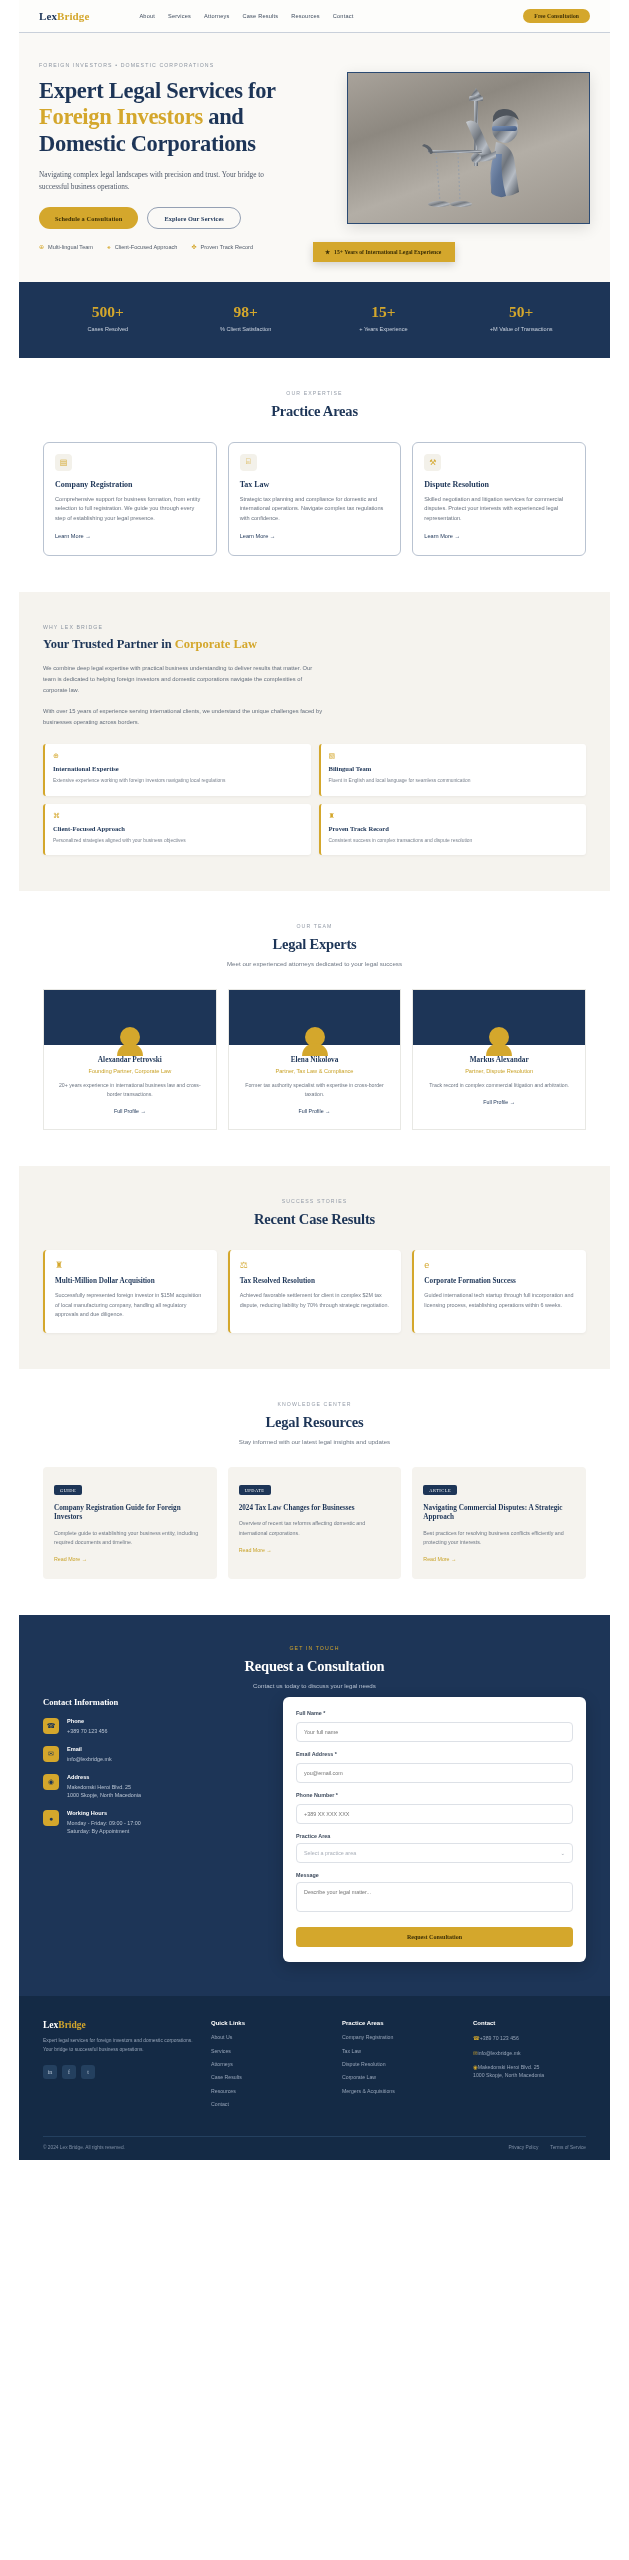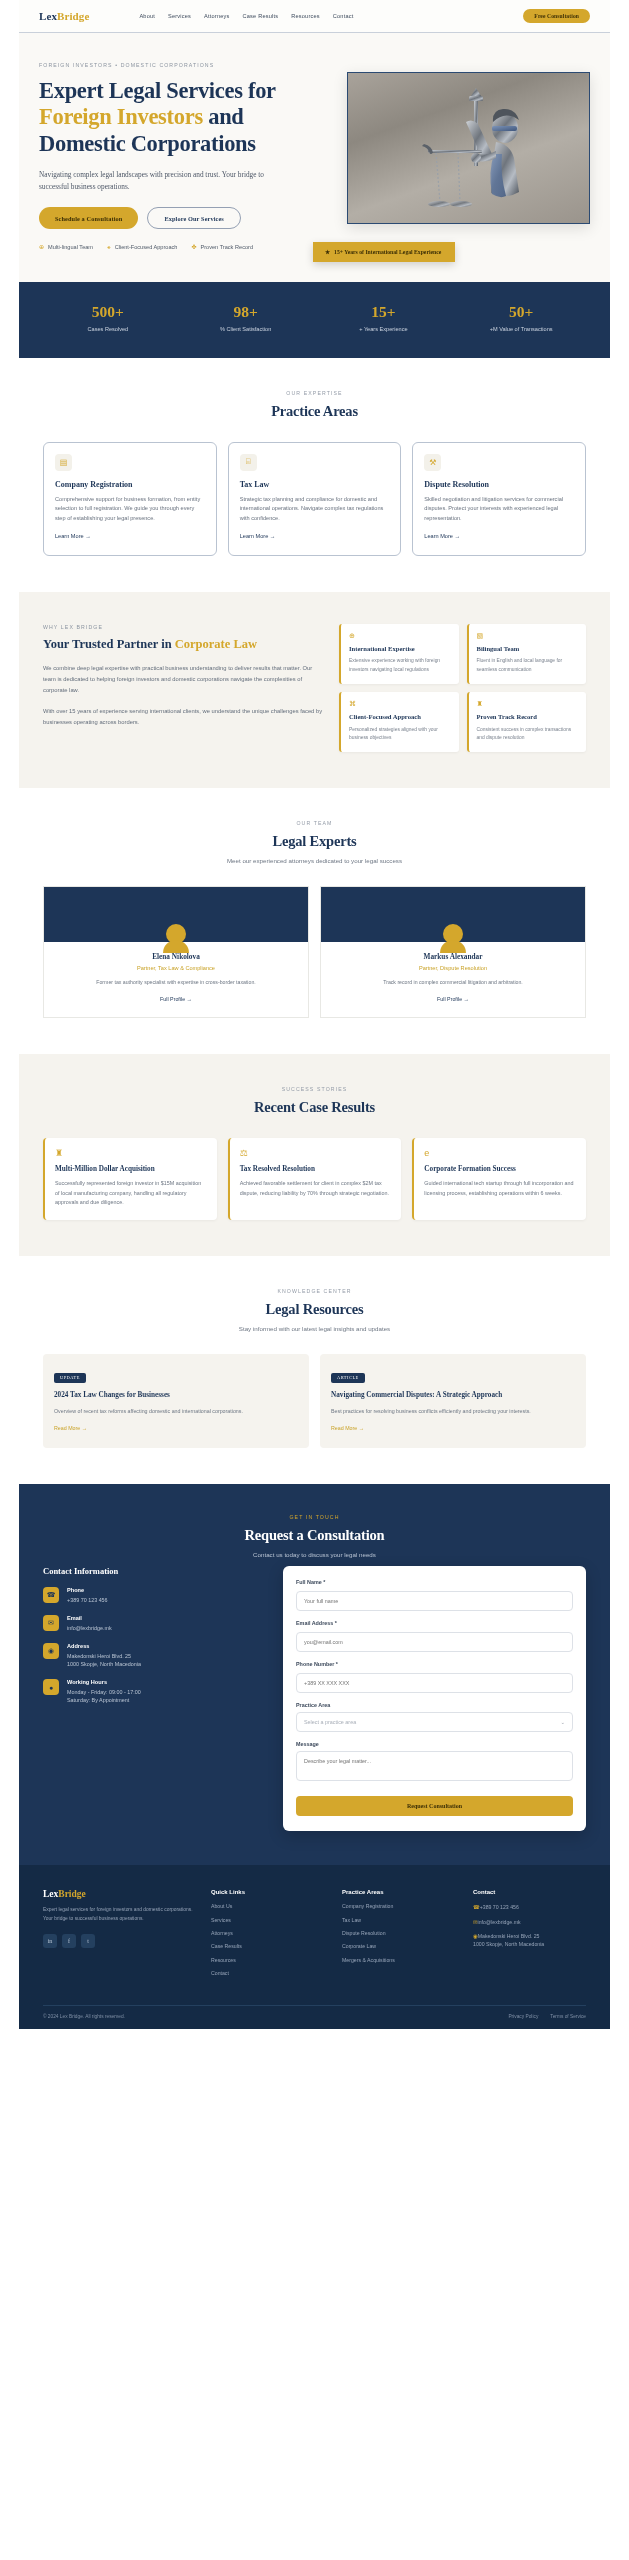--- a/index.html
+++ b/index.html
@@ -85,21 +85,21 @@
 
   
   .cards3{ display:flex; gap:11px; margin-top:22px; }
   .pcard{ flex:1; border:1px solid #b9c3d1; border-radius:6px; padding:11px 11px 13px; background:#fff; }
   .picon{ width:17px; height:17px; border-radius:4px; background:#f3f1ea; display:flex; align-items:center; justify-content:center; color:var(--gold); font-size:8px; }
   .pcard h3{ font-family:"Liberation Serif", serif; font-weight:bold; font-size:8px; color:var(--navy); margin-top:9px; }
   .pcard p{ font-size:5.6px; line-height:1.75; color:#69727f; margin-top:6px; }
   .learn{ font-size:5.6px; color:var(--navy); margin-top:9px; display:inline-block; text-decoration:none; }
 
   
-  .why{ background:var(--cream); padding:32px 24px 36px; display:flex; gap:16px; }
+  .why{ background:var(--cream); padding:32px 24px 36px; display:flex; gap:16px;flex-direction:column; }
   .why-left{ width:280px; }
   .why-eyebrow{ font-size:5.2px; letter-spacing:1.1px; color:#8b94a0; text-transform:uppercase; }
   .why h2{ font-family:"Liberation Serif", serif; font-weight:bold; font-size:12.5px; color:var(--navy); margin-top:7px; line-height:1.22; }
   .why h2 .g{ color:var(--gold); }
   .why p{ font-size:5.8px; line-height:1.85; color:#636d7b; margin-top:11px; }
   .why-grid{ flex:1; display:grid; grid-template-columns:1fr 1fr; gap:8px; }
   .wcard{ background:#fff; border-left:2px solid var(--gold); border-radius:3px; padding:8px 8px 10px; box-shadow:0 1px 3px rgba(0,0,0,.05); }
   .wcard .ic{ color:var(--gold); font-size:7px; }
   .wcard h4{ font-family:"Liberation Serif", serif; font-weight:bold; font-size:6.6px; color:var(--navy); margin-top:5px; line-height:1.3; }
   .wcard p{ font-size:4.9px; line-height:1.7; color:#7a828e; margin-top:4px; }
@@ -340,20 +340,31 @@
   <section class="sec">
     <div class="sec-eyebrow">OUR TEAM</div>
     <h2 class="sec-title">Legal Experts</h2>
     <p class="sec-desc">Meet our experienced attorneys dedicated to your legal success</p>
     <div class="cards3">
       <div class="tcard">
         <div class="tphoto">
             <div class="avatar"></div>
           </div>
         <div class="tbody">
+          <h3>Alexandar Petrovski</h3>
+          <div class="trole">Founding Partner, Corporate Law</div>
+          <p class="tbio">20+ years experience in international business law and cross-border transactions.</p>
+          <a class="tlink" href="#">Full Profile  →</a>
+        </div>
+      </div>
+      <div class="tcard">
+        <div class="tphoto">
+            <div class="avatar"></div>
+          </div>
+        <div class="tbody">
           <h3>Elena Nikolova</h3>
           <div class="trole">Partner, Tax Law &amp; Compliance</div>
           <p class="tbio">Former tax authority specialist with expertise in cross-border taxation.</p>
           <a class="tlink" href="#">Full Profile  →</a>
         </div>
       </div>
       <div class="tcard">
         <div class="tphoto">
             <div class="avatar"></div>
           </div>
@@ -387,20 +398,26 @@
         <p>Guided international tech startup through full incorporation and licensing process, establishing operations within 6 weeks.</p>
       </div>
     </div>
   </section>
 
   <section class="sec">
     <div class="sec-eyebrow">KNOWLEDGE CENTER</div>
     <h2 class="sec-title">Legal Resources</h2>
     <p class="sec-desc">Stay informed with our latest legal insights and updates</p>
     <div class="cards3">
+      <div class="rcard">
+        <span class="tag">GUIDE</span>
+        <h3>Company Registration Guide for Foreign Investors</h3>
+        <p>Complete guide to establishing your business entity, including required documents and timeline.</p>
+        <a class="rlink" href="#">Read More  →</a>
+      </div>
       <div class="rcard">
         <span class="tag">UPDATE</span>
         <h3>2024 Tax Law Changes for Businesses</h3>
         <p>Overview of recent tax reforms affecting domestic and international corporations.</p>
         <a class="rlink" href="#">Read More  →</a>
       </div>
       <div class="rcard">
         <span class="tag">ARTICLE</span>
         <h3>Navigating Commercial Disputes: A Strategic Approach</h3>
         <p>Best practices for resolving business conflicts efficiently and protecting your interests.</p>

